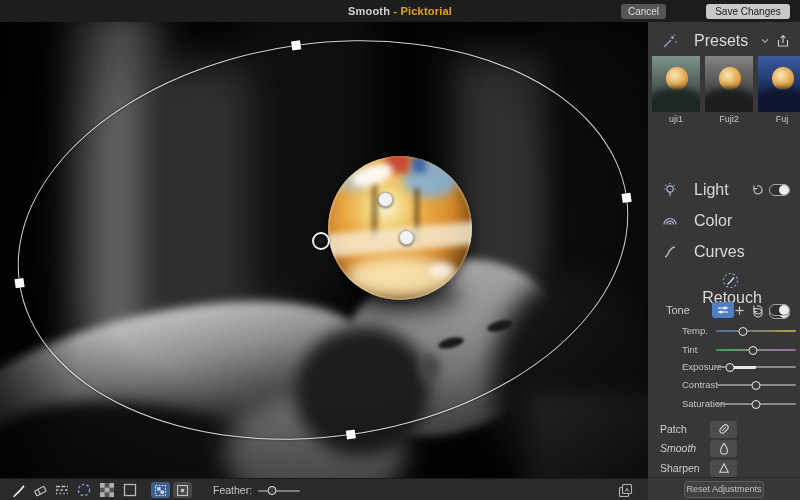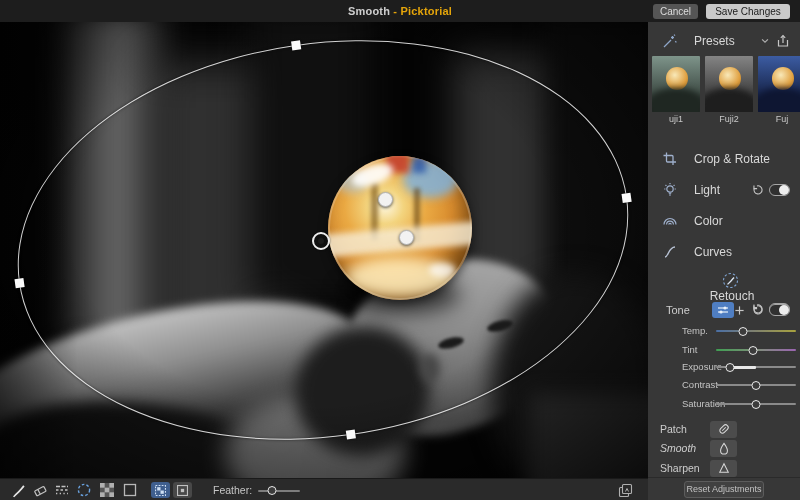--- a/index.html
+++ b/index.html
@@ -5,21 +5,21 @@
   html,body{margin:0;padding:0;background:#000;}
   body{width:800px;height:500px;position:relative;overflow:hidden;
        font-family:"Liberation Sans", sans-serif;-webkit-user-select:none;}
 
   
   .titlebar{position:absolute;left:0;top:0;width:800px;height:22px;background:#1d1d1d;z-index:60;}
   .tb-title{position:absolute;left:0;top:0;width:100%;height:22px;text-align:center;
             font-size:11px;font-weight:bold;line-height:22px;color:#cfcfcf;letter-spacing:.2px;}
   .tb-btn{position:absolute;top:4px;height:15px;border-radius:3px;font-size:10px;line-height:15px;
           text-align:center;cursor:default;}
-  .tb-cancel{left:653px;width:45px;background:#555;color:#ddd;}
+  .tb-cancel{left:621px;width:45px;background:#555;color:#ddd;}
   .tb-save{left:706px;width:84px;background:#c9c9c9;color:#1b1b1b;}
 
   
   .canvas{position:absolute;left:0;top:22px;width:648px;height:456px;background:#040404;overflow:hidden;}
   .photo{position:absolute;inset:0;}
   .photo div{position:absolute;}
   .ph-bgl1{left:48px;top:-10px;width:130px;height:330px;
            background:linear-gradient(90deg,rgba(40,40,40,0),#6e6e6e 45%,#7a7a7a 60%,rgba(30,30,30,0));
            filter:blur(12px);opacity:.85;}
   .ph-bgl2{left:150px;top:40px;width:140px;height:420px;background:#3c3c3c;filter:blur(22px);opacity:.8;}
@@ -95,21 +95,21 @@
   .mask-btn.gray{background:#484848;}
   .feather-label{position:absolute;left:213px;top:0;height:22px;line-height:22px;font-size:10.5px;color:#c6c6c6;}
   .feather-track{position:absolute;left:258px;top:10.5px;width:42px;height:2px;background:#7d7d7d;border-radius:1px;}
   .fknob{position:absolute;top:-3.5px;width:9px;height:9px;box-sizing:border-box;border:1.5px solid #e6e6e6;
          background:#3c3c3c;border-radius:50%;transform:translateX(-50%);}
 
   
   .sidebar{position:absolute;left:648px;top:22px;width:152px;height:478px;background:#373737;}
   .srow{position:absolute;left:0;width:152px;display:flex;align-items:center;box-sizing:border-box;}
   .sec-icon{width:17px;height:17px;margin-left:13px;flex:0 0 auto;display:flex;align-items:center;justify-content:center;}
-  .sec-label{margin-left:16px;font-size:12px;color:#d9d9d9;}
+  .sec-label{margin-left:16px;font-size:16px;color:#d9d9d9;}
   .right-icons{margin-left:auto;margin-right:10px;display:flex;align-items:center;gap:6px;}
   .toggle{width:21px;height:12px;border:1px solid #a6a6a6;border-radius:7px;position:relative;
           background:#303030;box-sizing:border-box;flex:0 0 auto;}
   .toggle .knob{position:absolute;right:0;top:0;width:10px;height:10px;background:#ededed;border-radius:50%;}
 
   .thumbrow{position:absolute;left:4px;top:34px;width:148px;height:56px;display:flex;gap:5px;overflow:hidden;}
   .thumb{width:48px;height:56px;flex:0 0 auto;position:relative;overflow:hidden;border-radius:1px;}
   .thumb .t-ball{position:absolute;left:30%;top:20%;width:46%;height:40%;border-radius:50%;
      background:radial-gradient(circle at 40% 35%, #f8e8b8, #e0a040 60%, #8a5a18);}
   .thumb .t-man{position:absolute;left:-10%;top:58%;width:120%;height:60%;filter:blur(3px);border-radius:50% 50% 0 0;}
@@ -303,29 +303,20 @@
       <div class="t-ball"></div>
       <div class="t-man"></div>
     </div>
   </div>
   <div class="thumblabels">
     <span>uji1</span>
     <span>Fuji2</span>
     <span>Fuj</span>
   </div>
 
-  <div class="srow" style="top:125px;height:24px;">
-    <span class="sec-icon">
-      <svg width="16" height="16" viewBox="0 0 16 16" fill="none" stroke="#9fb0cc" stroke-width="1.3">
-        <path d="M4.5 1.5 v8.5 a1 1 0 0 0 1 1 h8.5"></path>
-        <path d="M1.5 4.5 h8.5 a1 1 0 0 1 1 1 v8.5"></path>
-      </svg>
-    </span>
-    <span class="sec-label">Crop &amp; Rotate</span>
-  </div>
 
   <div class="srow" style="top:156px;height:24px;">
     <span class="sec-icon">
       <svg width="16" height="16" viewBox="0 0 16 16" fill="none" stroke="#9fb0cc" stroke-width="1.2">
         <circle cx="8" cy="7" r="3.2"></circle>
         <line x1="6.8" y1="11.2" x2="9.2" y2="11.2"></line>
           <line x1="7" y1="13" x2="9" y2="13"></line>
         <line x1="8" y1="1" x2="8" y2="2.2"></line>
           <line x1="3.5" y1="3" x2="4.4" y2="3.9"></line>
         <line x1="12.5" y1="3" x2="11.6" y2="3.9"></line>

